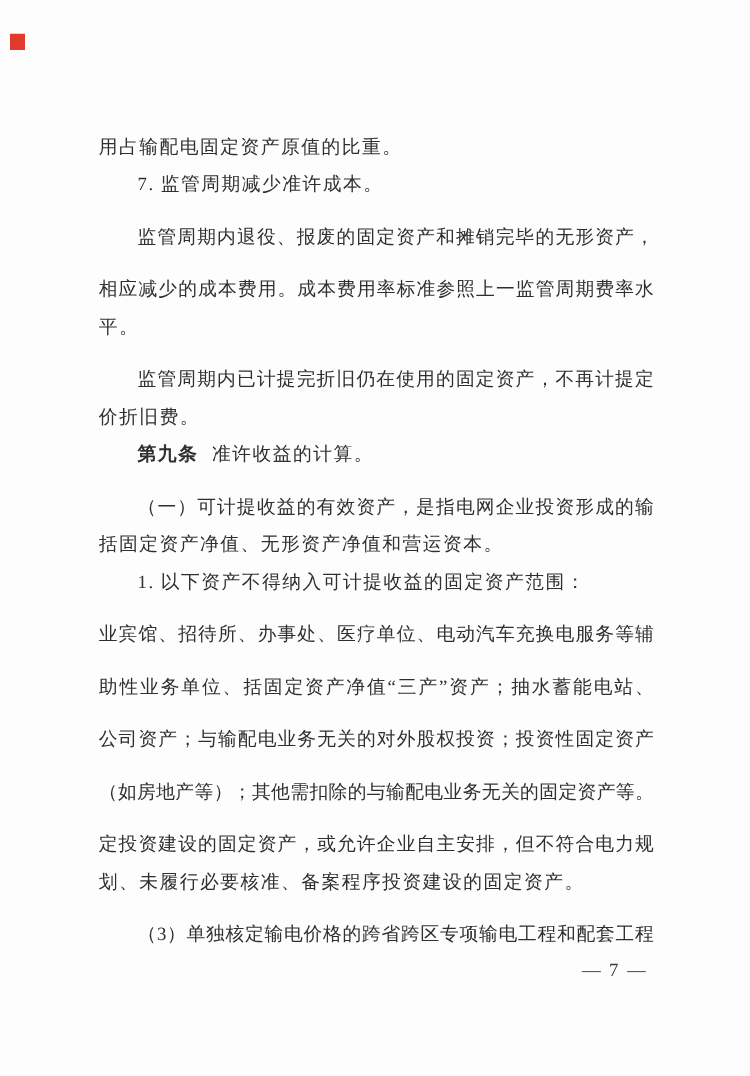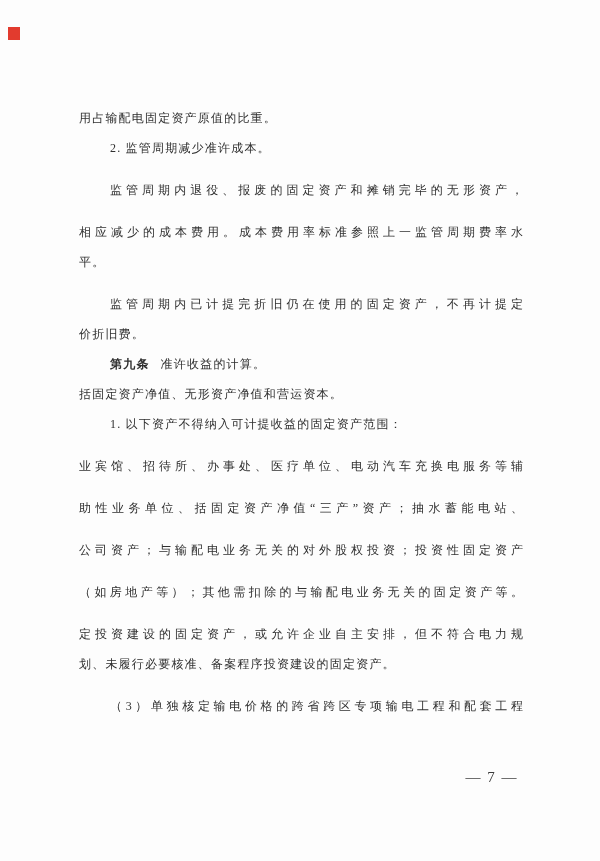--- a/index.html
+++ b/index.html
@@ -15,21 +15,21 @@
     background: #fdfdfd;
   }
   .red-mark {
     position: absolute; left: 8px; top: 27px;
     width: 12px; height: 13px;
     background: #e23b2e;
   }
   .content {
     position: absolute; left: 79px; top: 103px; width: 444px;
     color: #2f2f2f;
-    font-size: 12px;
+    font-size: 15px;
   }
   .ln {
     height: 30px; line-height: 30px;
     white-space: normal;
   }
   
   .ln.j {
     text-align: justify;
     text-align-last: justify;
     text-justify: inter-character;
@@ -53,29 +53,30 @@
 </style>
 </head>
 <body>
 
 <div class="page">
 
   <div class="red-mark"></div>
 
   <div class="content">
     <div class="ln l">用占输配电固定资产原值的比重。</div>
-    <div class="ln i l">2. 监管周期减少准许成本。</div>
+    <div class="ln i l">7. 监管周期减少准许成本。</div>
     <div class="ln i j">监管周期内退役、报废的固定资产和摊销完毕的无形资产，</div>
     <div class="ln j">相应减少的成本费用。成本费用率标准参照上一监管周期费率水</div>
     <div class="ln l">平。</div>
     <div class="ln i j">监管周期内已计提完折旧仍在使用的固定资产，不再计提定</div>
     <div class="ln l">价折旧费。</div>
     <div class="ln i l">
       <b class="art">第九条</b><span>准许收益的计算。</span>
     </div>
+    <div class="ln i j">（一）可计提收益的有效资产，是指电网企业投资形成的输</div>
     <div class="ln l">括固定资产净值、无形资产净值和营运资本。</div>
     <div class="ln i l">1. 以下资产不得纳入可计提收益的固定资产范围：</div>
     <div class="ln j">业宾馆、招待所、办事处、医疗单位、电动汽车充换电服务等辅</div>
     <div class="ln j">助性业务单位、括固定资产净值“三产”资产；抽水蓄能电站、</div>
     <div class="ln j">公司资产；与输配电业务无关的对外股权投资；投资性固定资产</div>
     <div class="ln j">（如房地产等）；其他需扣除的与输配电业务无关的固定资产等。</div>
     <div class="ln j">定投资建设的固定资产，或允许企业自主安排，但不符合电力规</div>
     <div class="ln l">划、未履行必要核准、备案程序投资建设的固定资产。</div>
     <div class="ln i j">（3）单独核定输电价格的跨省跨区专项输电工程和配套工程</div>
   </div>

